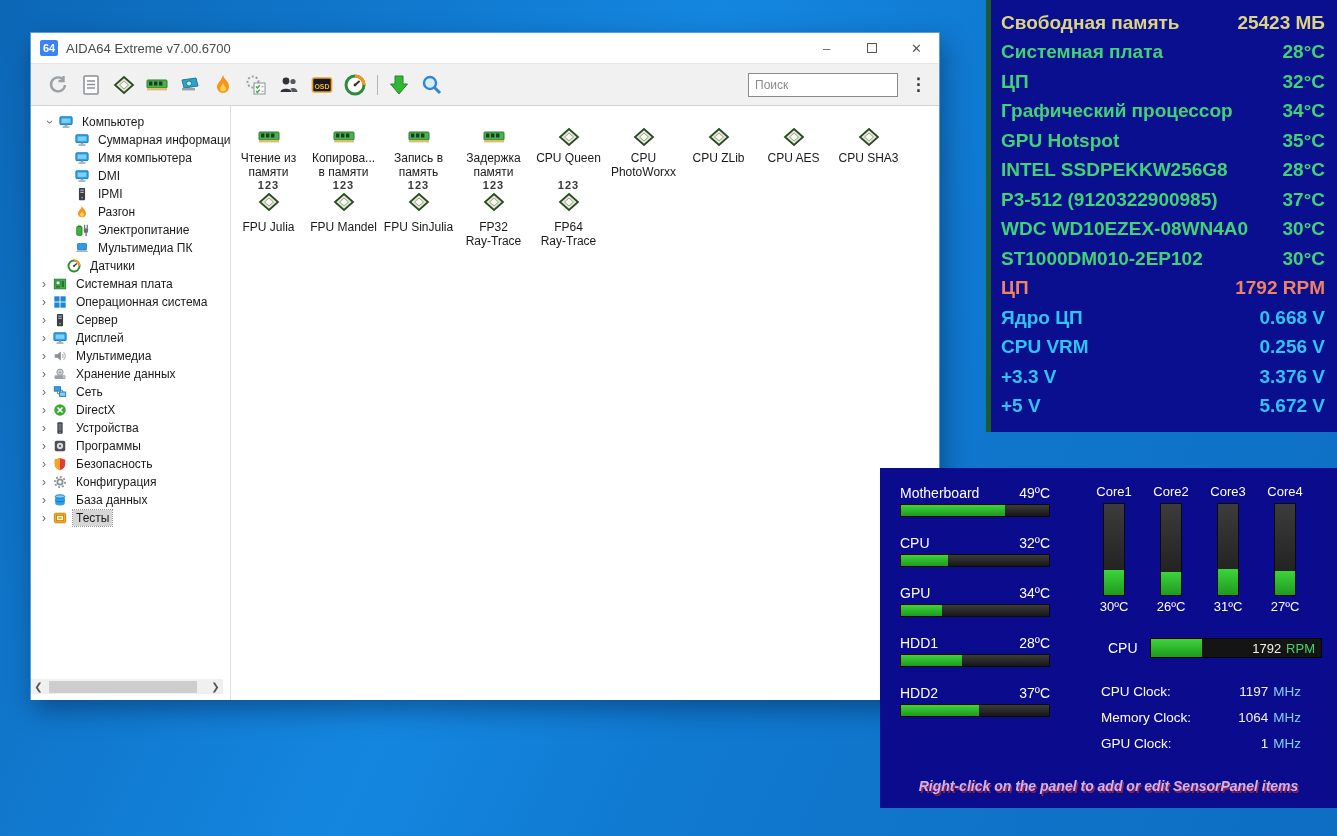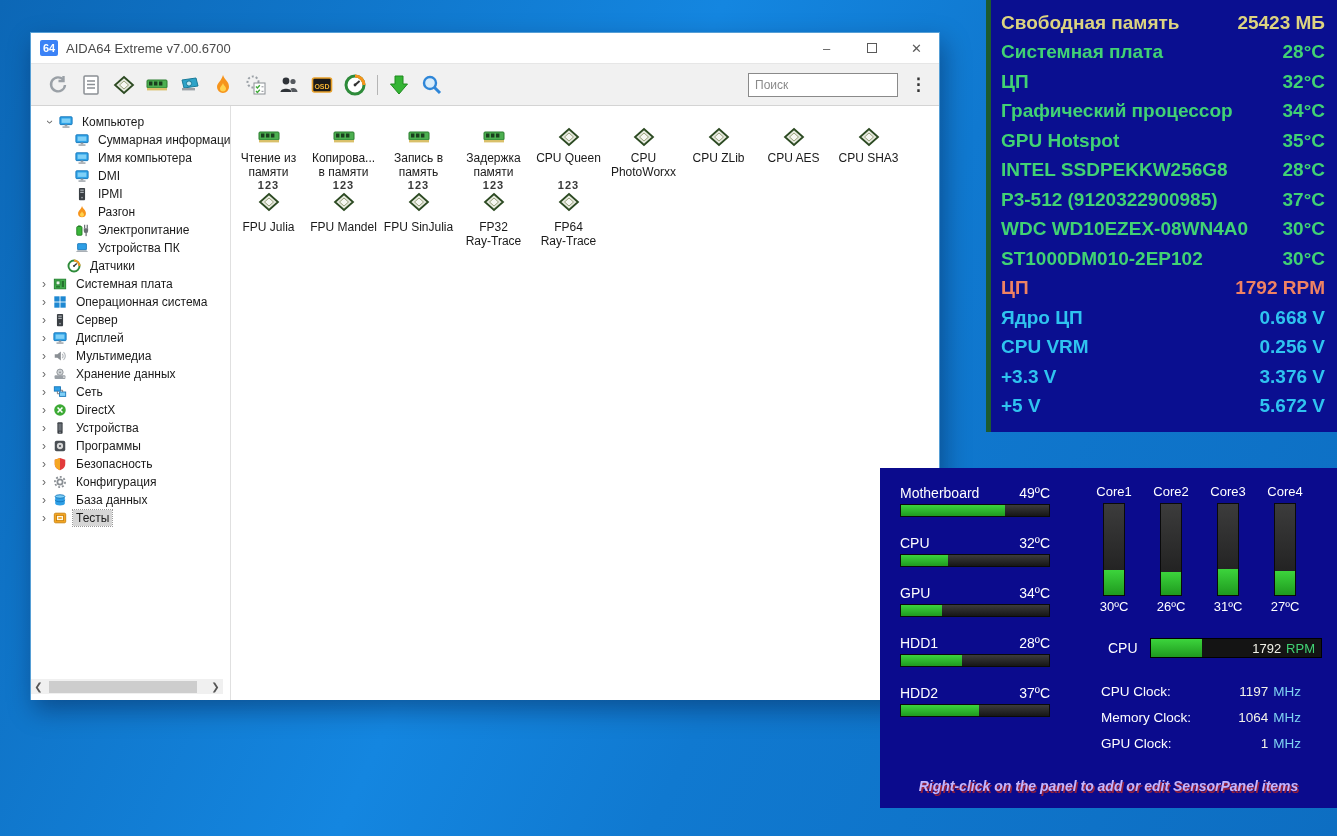--- a/index.html
+++ b/index.html
@@ -276,21 +276,21 @@
               <span class="lbl">Электропитание</span>
             </div>
             <div class="tree-item" style="padding-left: 28px;">
               <span class="chev"></span>
               <span class="ticon">
                 <svg viewBox="0 0 16 16">
                   <rect x="3" y="3" width="10" height="7" rx="0.5" fill="#2e9fe6" stroke="#1474b8"></rect>
                   <path d="M1 12.5 L15 12.5 L13 10.5 L3 10.5 Z" fill="#aab0b6"></path>
                 </svg>
               </span>
-              <span class="lbl">Устройства ПК</span>
+              <span class="lbl">Мультимедиа ПК</span>
             </div>
             <div class="tree-item" style="padding-left: 20px;">
               <span class="chev"></span>
               <span class="ticon">
                 <svg viewBox="0 0 16 16">
                   <circle cx="8" cy="8" r="6.3" fill="#fff" stroke="#2e8b3a" stroke-width="2.2"></circle>
                   <path d="M8 1.7 A6.3 6.3 0 0 1 14.3 8" fill="none" stroke="#f6941c" stroke-width="2.2"></path>
                   <line x1="8" y1="8" x2="11.2" y2="5.2" stroke="#333" stroke-width="1.6"></line>
                   <circle cx="8" cy="8" r="1.1" fill="#333"></circle>
                 </svg>

